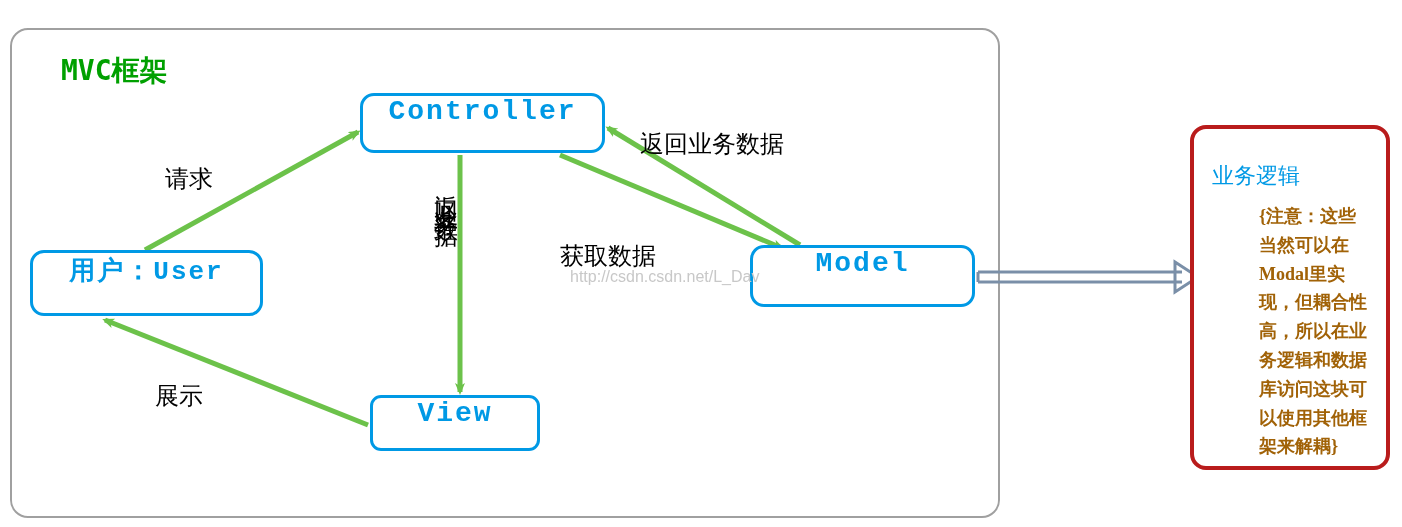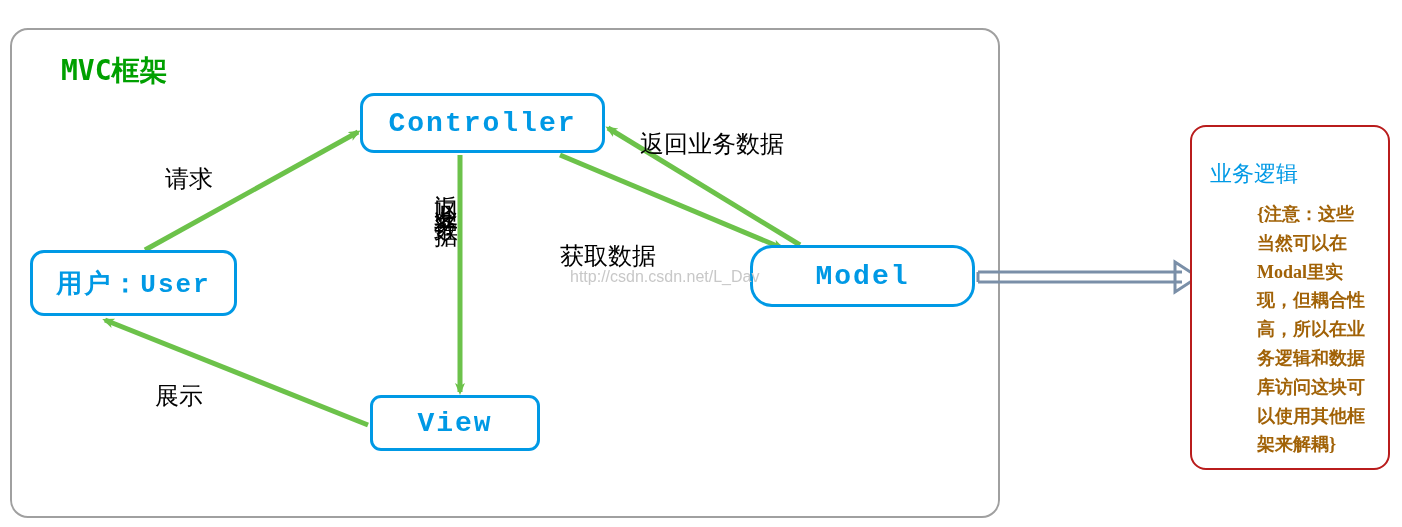--- a/index.html
+++ b/index.html
@@ -27,32 +27,31 @@
       font-weight: bold;
       color: #00a000;
       font-family: "Microsoft YaHei", SimHei, monospace;
     }
     .node {
       position: absolute;
       border: 3px solid #0099e5;
       border-radius: 14px;
       background: #fff;
       display: flex;
-      align-items: center;
       justify-content: center;
       font-size: 28px;
       font-weight: bold;
       color: #0099e5;
       font-family: "Courier New", monospace;
       letter-spacing: 2px;
     }
-    .node-user { left: 30px; top: 250px; width: 207px; height: 66px; font-size: 26px; }
+    .node-user { left: 30px; top: 250px; width: 233px; height: 66px; font-size: 26px; }
     .node-controller { left: 360px; top: 93px; width: 245px; height: 60px; }
     .node-view { left: 370px; top: 395px; width: 170px; height: 56px; border-radius: 11px; }
-    .node-model { left: 750px; top: 245px; width: 225px; height: 62px; border-radius: 22px; }
+    .node-model { left: 750px; top: 245px; width: 225px; height: 62px; }
     .label {
       position: absolute;
       font-size: 24px;
       color: #000;
       font-family: "SimSun", serif;
     }
     .label-request { left: 165px; top: 163px; }
     .label-display { left: 155px; top: 380px; }
     .label-getdata { left: 560px; top: 240px; }
     .label-returnbiz { left: 640px; top: 128px; }
@@ -74,21 +73,21 @@
       font-size: 16px;
       color: #c8c8c8;
       font-family: Arial, sans-serif;
     }
     .note-box {
       position: absolute;
       left: 1190px;
       top: 125px;
       width: 200px;
       height: 345px;
-      border: 2px solid #b91c1c;
+      border: 4px solid #b91c1c;
       border-radius: 16px;
       padding: 30px 18px 18px 18px;
       background: #fff;
     }
     .note-title {
       font-size: 22px;
       color: #0099e5;
       font-family: "SimSun", serif;
       line-height: 1.5;
       margin-bottom: 10px;

